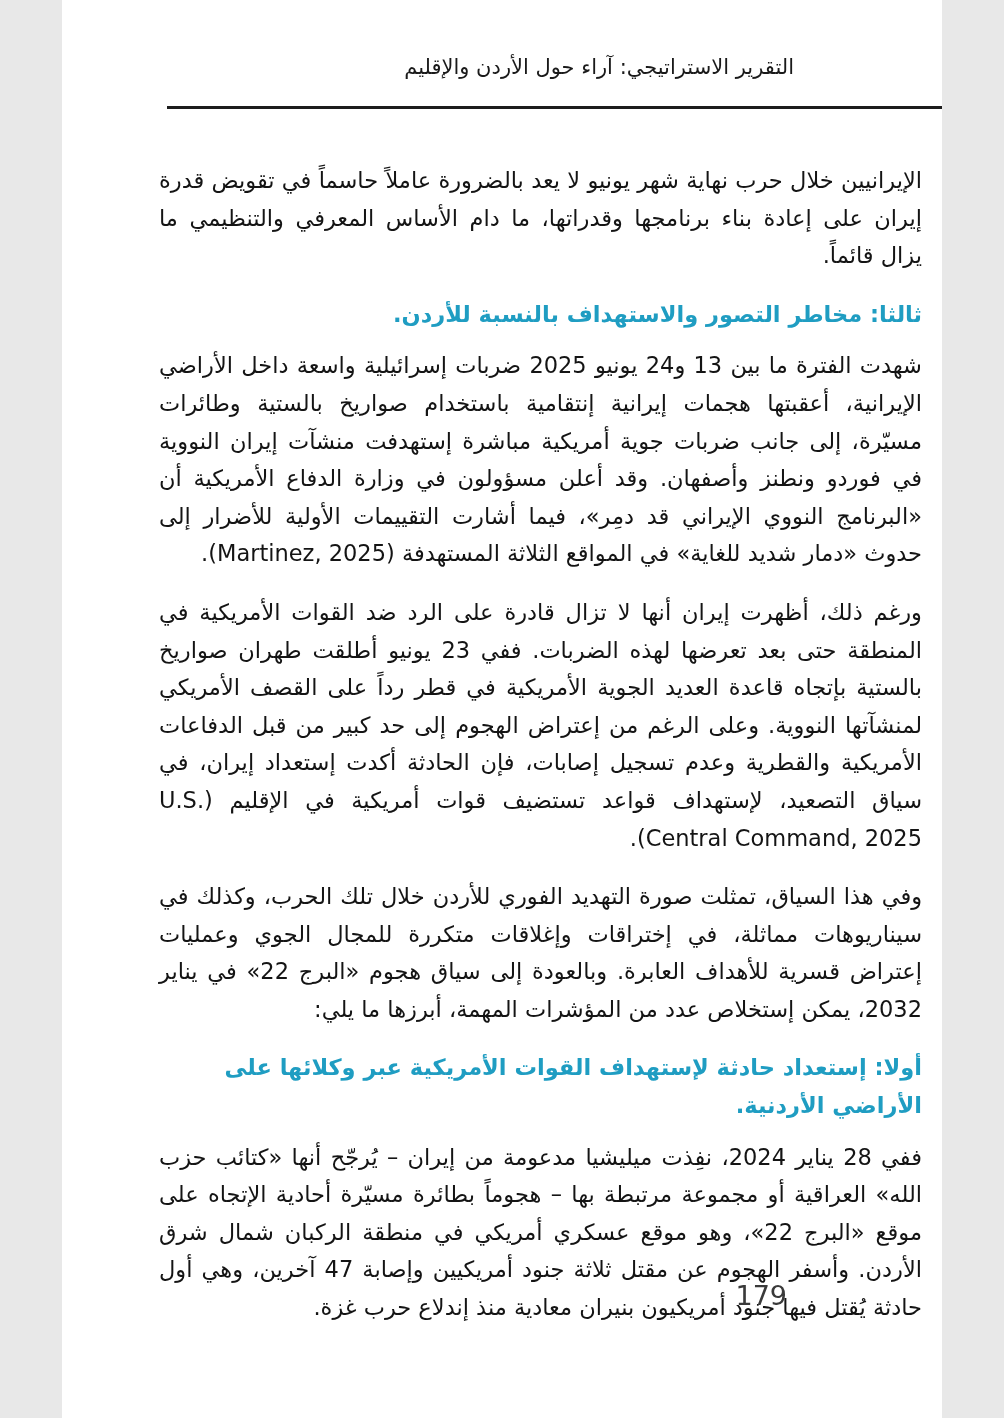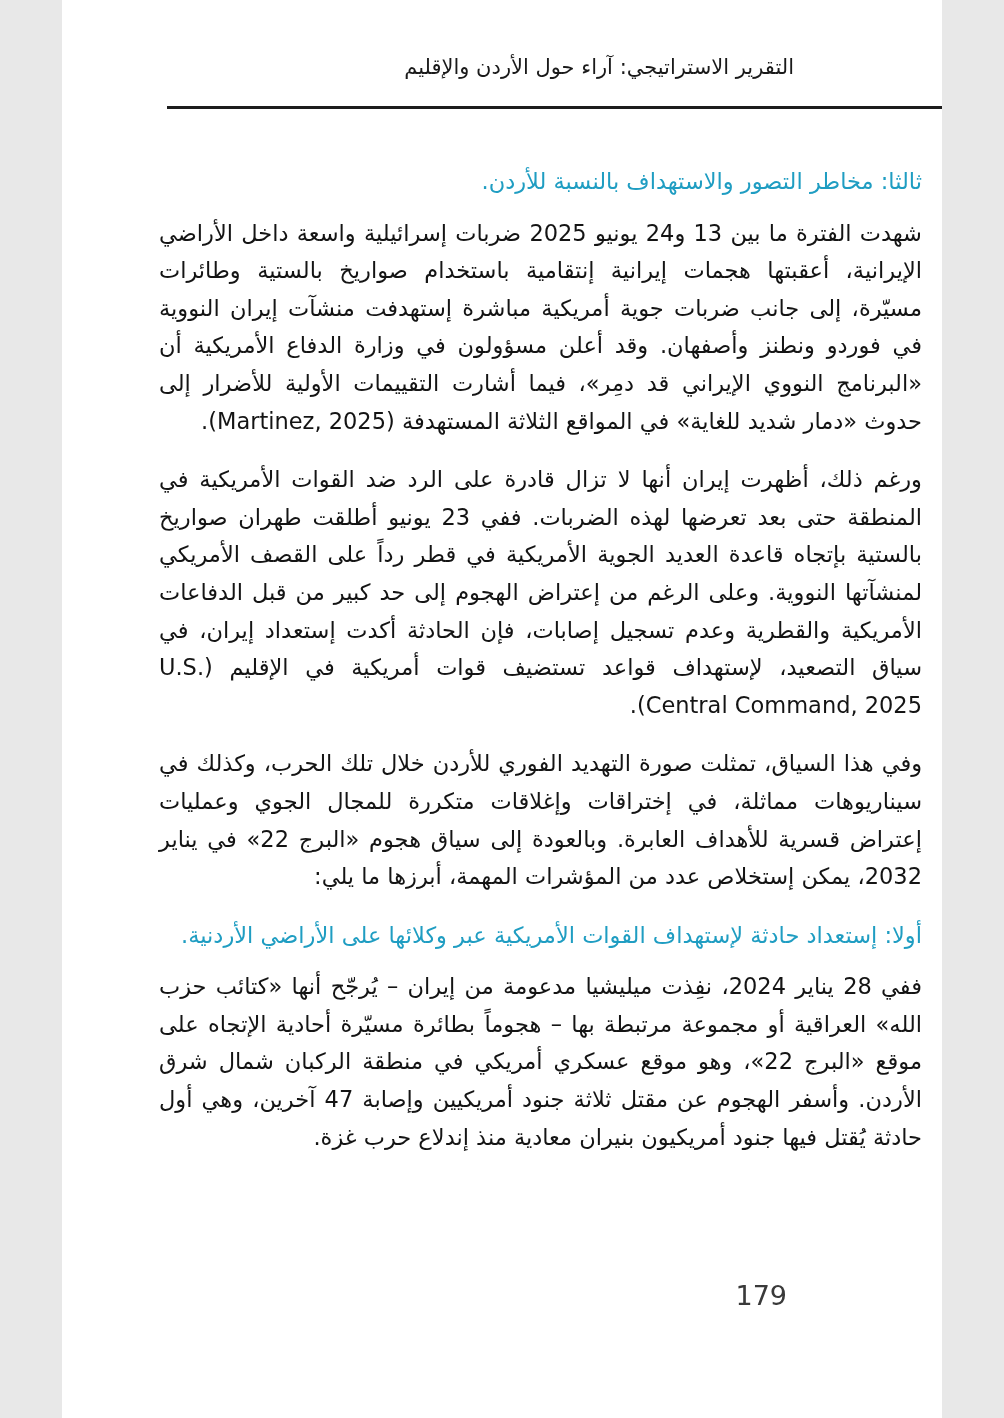--- a/index.html
+++ b/index.html
@@ -48,21 +48,21 @@
     color: #141414;
   }
   .para {
     margin: 0 0 21px 0;
   }
   .para:last-child {
     margin-bottom: 5px;
   }
   .teal-heading {
     color: #1f9dc2;
-    font-weight: normal;
+    font-weight: bold;
     margin: 1px 0 14px 0;
     text-align: right;
   }
   .page-number {
     position: absolute;
     top: 1280px;
     right: 155px;
     font-size: 27px;
     line-height: 32px;
     color: #3a3a3a;
@@ -72,20 +72,21 @@
 </head>
 <body>
 
 <div class="page">
 
   <div class="running-header">التقرير الاستراتيجي: آراء حول الأردن والإقليم</div>
 
   <div class="header-rule"></div>
 
   <div class="body-text">
+    <p class="para">الإيرانيين خلال حرب نهاية شهر يونيو لا يعد بالضرورة عاملاً حاسماً في تقويض قدرة إيران على إعادة بناء برنامجها وقدراتها، ما دام الأساس المعرفي والتنظيمي ما يزال قائماً.</p>
 
     <p class="para teal-heading">ثالثا: مخاطر التصور والاستهداف بالنسبة للأردن.</p>
 
     <p class="para">شهدت الفترة ما بين 13 و24 يونيو 2025 ضربات إسرائيلية واسعة داخل الأراضي الإيرانية، أعقبتها هجمات إيرانية إنتقامية باستخدام صواريخ بالستية وطائرات مسيّرة، إلى جانب ضربات جوية أمريكية مباشرة إستهدفت منشآت إيران النووية في فوردو ونطنز وأصفهان. وقد أعلن مسؤولون في وزارة الدفاع الأمريكية أن «البرنامج النووي الإيراني قد دمِر»، فيما أشارت التقييمات الأولية للأضرار إلى حدوث «دمار شديد للغاية» في المواقع الثلاثة المستهدفة (Martinez, 2025).</p>
 
     <p class="para">ورغم ذلك، أظهرت إيران أنها لا تزال قادرة على الرد ضد القوات الأمريكية في المنطقة حتى بعد تعرضها لهذه الضربات. ففي 23 يونيو أطلقت طهران صواريخ بالستية بإتجاه قاعدة العديد الجوية الأمريكية في قطر رداً على القصف الأمريكي لمنشآتها النووية. وعلى الرغم من إعتراض الهجوم إلى حد كبير من قبل الدفاعات الأمريكية والقطرية وعدم تسجيل إصابات، فإن الحادثة أكدت إستعداد إيران، في سياق التصعيد، لإستهداف قواعد تستضيف قوات أمريكية في الإقليم (U.S. Central Command, 2025).</p>
 
     <p class="para">وفي هذا السياق، تمثلت صورة التهديد الفوري للأردن خلال تلك الحرب، وكذلك في سيناريوهات مماثلة، في إختراقات وإغلاقات متكررة للمجال الجوي وعمليات إعتراض قسرية للأهداف العابرة. وبالعودة إلى سياق هجوم «البرج 22» في يناير 2032، يمكن إستخلاص عدد من المؤشرات المهمة، أبرزها ما يلي:</p>
 
     <p class="para teal-heading">أولا: إستعداد حادثة لإستهداف القوات الأمريكية عبر وكلائها على الأراضي الأردنية.</p>

